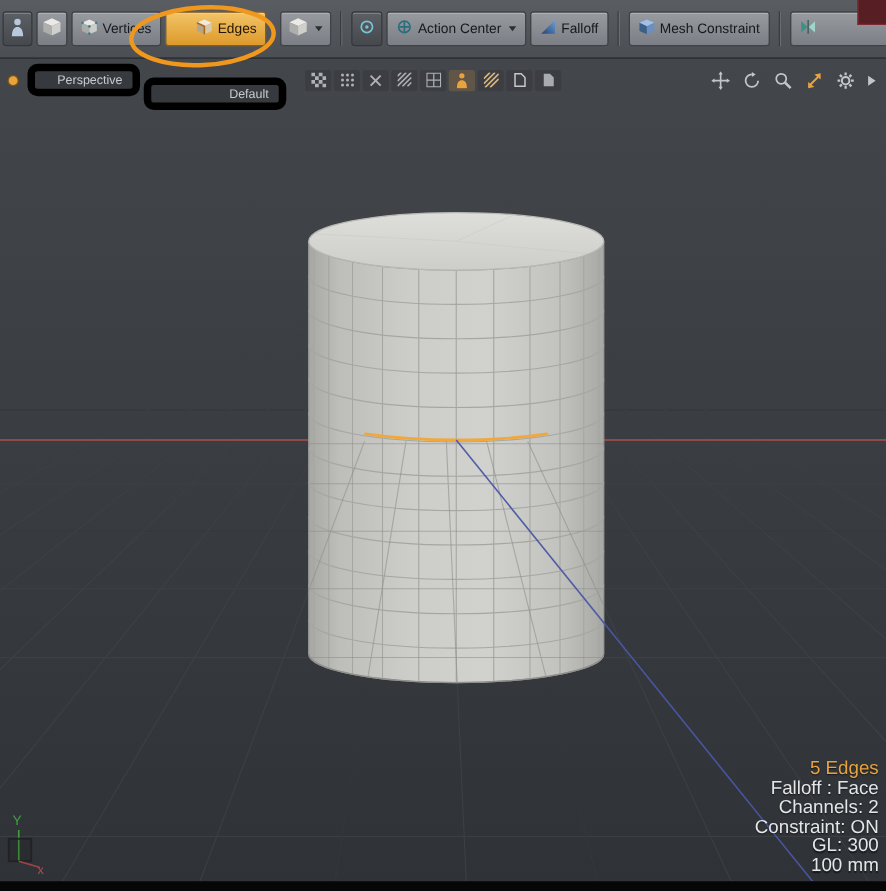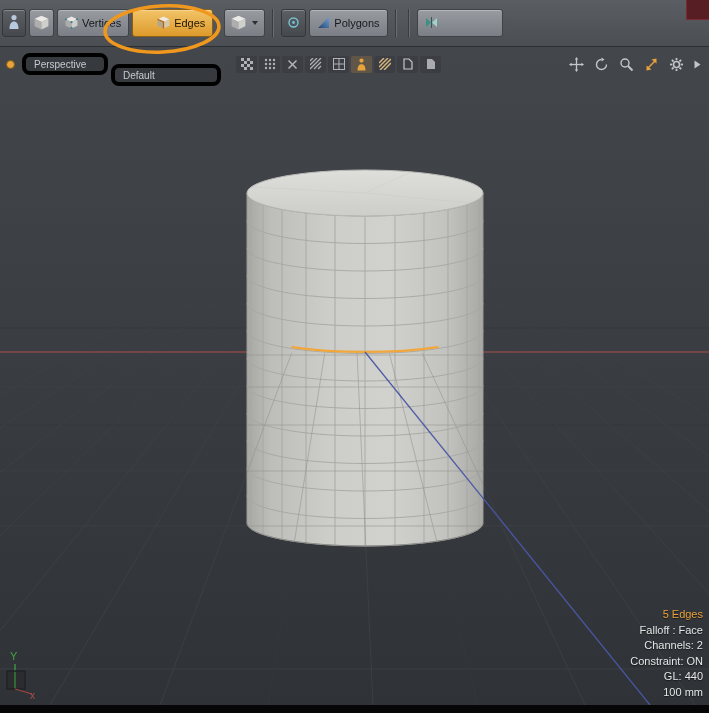--- a/index.html
+++ b/index.html
@@ -22,33 +22,33 @@
     border-top:4px solid #2b2e32;margin-left:2px;}
   .red-corner{position:absolute;top:0;right:0;width:22px;height:19px;background:#571e24;
     border-left:1px solid #7a2a30;border-bottom:1px solid #7a2a30;}
 
   
   .viewport{position:absolute;top:47px;left:0;width:709px;height:658px;overflow:hidden;}
   .scene{position:absolute;top:0;left:0;}
   .vp-toolbar{position:absolute;top:8px;left:0;right:0;height:18px;display:flex;align-items:center;
     padding:0 6px;gap:3px;z-index:10;}
   .vp-dot{width:7px;height:7px;border-radius:50%;background:#e8a33d;border:1px solid #7e5713;margin-right:4px;flex:0 0 auto;}
-  .vp-pill{flex:0 0 auto;height:14px;border:4px solid #000000;border-radius:8px;background:rgba(25,27,30,.28);
-    color:#c7cace;font-size:10px;display:flex;align-items:center;justify-content:flex-start;padding:0 8px;cursor:default;}
+  .vp-pill{flex:0 0 auto;height:14px;border:6px solid #000000;border-radius:8px;background:rgba(25,27,30,.28);
+    color:#c7cace;font-size:10px;display:flex;align-items:center;justify-content:flex-end;padding:0 8px;cursor:default;}
   .vp-pill.w1{width:62px;}
   .vp-pill.w2{width:86px;margin-top:22px;}
   .vpi{flex:0 0 auto;width:21px;height:17px;display:flex;align-items:center;justify-content:center;
     border-radius:2px;background:rgba(0,0,0,.10);cursor:default;}
   .vpi svg{display:block;}
   .vp-icons{display:flex;gap:2px;margin-left:12px;}
   .vp-right{display:flex;gap:4px;margin-left:auto;align-items:center;}
   .vp-right .vpi{background:transparent;}
 
   
-  .status{position:absolute;right:6px;bottom:5px;text-align:right;font-size:11px;line-height:15.5px;
+  .status{position:absolute;right:6px;bottom:5px;text-align:right;font-size:15px;line-height:15.5px;
     color:#e4e6e8;z-index:10;text-shadow:0 1px 1px rgba(0,0,0,.6);}
   .status .sel{color:var(--accent-orange,#e8a33d);}
 
   .bottom-strip{position:absolute;left:0;bottom:0;width:709px;height:8px;background:#060607;}
 
   
   .annotation{position:absolute;top:0;left:0;width:709px;height:713px;pointer-events:none;z-index:60;}
 </style>
 </head>
 <body>
@@ -121,38 +121,59 @@
 
     <div class="tb-btn icon-only dark">
       <span>
         <svg width="15" height="15" viewBox="0 0 15 15">
           <circle cx="7.5" cy="7.5" r="4.5" fill="none" stroke="#76c4d4" stroke-width="1.4"></circle>
           <circle cx="7.5" cy="7.5" r="1.4" fill="#76c4d4"></circle>
         </svg>
       </span>
     </div>
 
+    <div class="tb-btn">
+      <span>
+        <svg width="13" height="13" viewBox="0 0 13 13">
+          <circle cx="6.5" cy="6.5" r="4.6" fill="none" stroke="#2a6d7d" stroke-width="1.3"></circle>
+          <line x1="6.5" y1="2.5" x2="6.5" y2="10.5" stroke="#2a6d7d" stroke-width="1.3"></line>
+          <line x1="2.5" y1="6.5" x2="10.5" y2="6.5" stroke="#2a6d7d" stroke-width="1.3"></line>
+        </svg>
+      </span>
+      <span>Action Center</span>
+      <span class="dd-arrow"></span>
+    </div>
 
     <div class="tb-btn">
       <span>
         <svg width="13" height="13" viewBox="0 0 13 13">
           <defs>
               <linearGradient id="rampG" x1="0" y1="1" x2="1" y2="0">
             <stop offset="0" stop-color="#24456f"></stop>
                 <stop offset="1" stop-color="#6d9ed8"></stop>
           </linearGradient>
             </defs>
           <polygon points="1,12 12,12 12,1" fill="url(#rampG)"></polygon>
         </svg>
       </span>
-      <span>Polygons</span>
+      <span>Falloff</span>
     </div>
 
     <div class="tb-sep"></div>
 
+    <div class="tb-btn">
+      <span>
+        <svg width="13" height="13" viewBox="0 0 12 12">
+          <polygon points="6,0.5 11.5,3 6,5.5 0.5,3" fill="#9fc1e8"></polygon>
+          <polygon points="0.5,3 6,5.5 6,11.5 0.5,9" fill="#3d5e87"></polygon>
+          <polygon points="6,5.5 11.5,3 11.5,9 6,11.5" fill="#6a8fc0"></polygon>
+        </svg>
+      </span>
+      <span>Mesh Constraint</span>
+    </div>
 
     <div class="tb-sep"></div>
 
     <div class="tb-btn" style="min-width:70px;">
       <span>
         <svg width="13" height="13" viewBox="0 0 13 13">
           <polygon points="1,2 6,6.5 1,11" fill="#3f8f86"></polygon>
           <polygon points="12,2 7,6.5 12,11" fill="#9fd4cd"></polygon>
           <line x1="6.5" y1="1" x2="6.5" y2="12" stroke="#2a5d57" stroke-width="1"></line>
         </svg>
@@ -432,21 +453,21 @@
           </svg>
         </div>
       </div>
     </div>
 
     <div class="status">
       <div class="sel">5 Edges</div>
       <div>Falloff : Face</div>
       <div>Channels: 2</div>
       <div>Constraint: ON</div>
-      <div>GL: 440</div>
+      <div>GL: 300</div>
       <div>100 mm</div>
     </div>
   </div>
 
   <div class="bottom-strip"></div>
 
   <svg class="annotation" viewBox="0 0 709 713">
     <ellipse cx="162" cy="29" rx="57" ry="23" fill="none" stroke="#f0981e" stroke-width="3.6" transform="rotate(-3 162 29)"></ellipse>
   </svg>
 </div>

